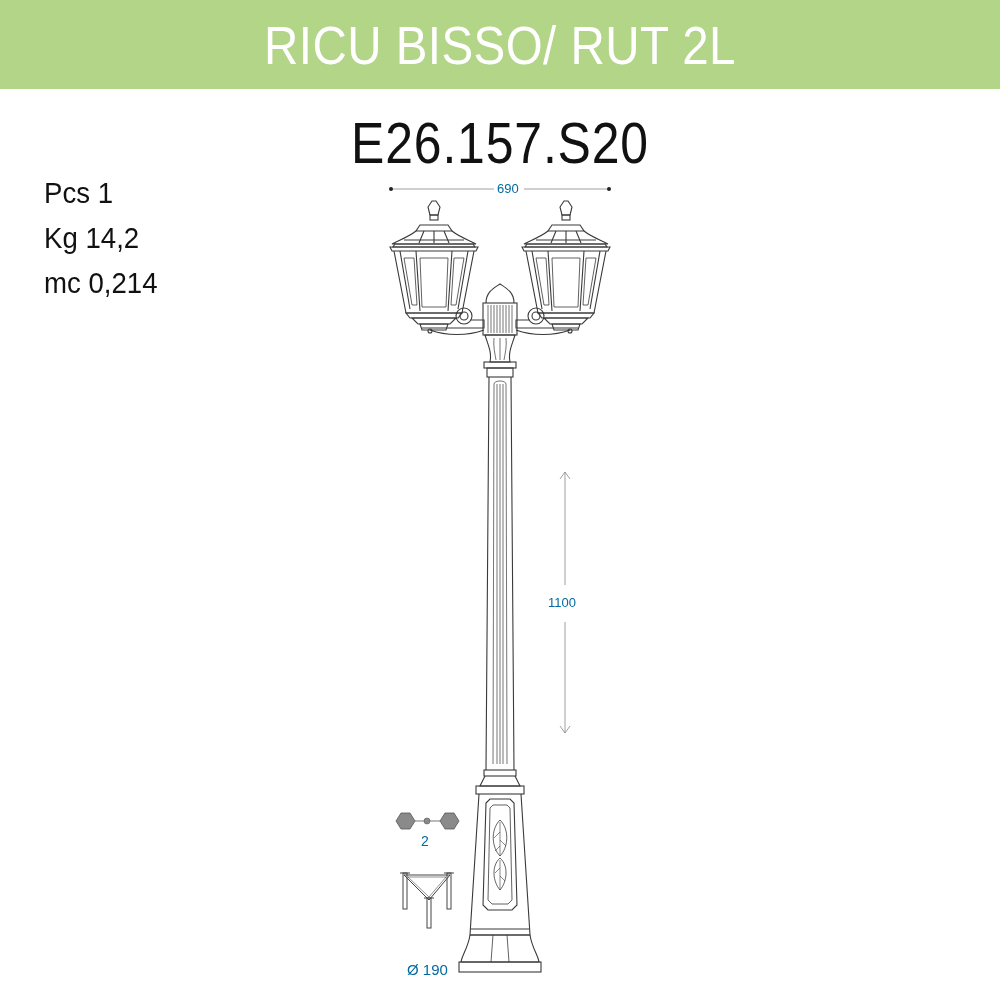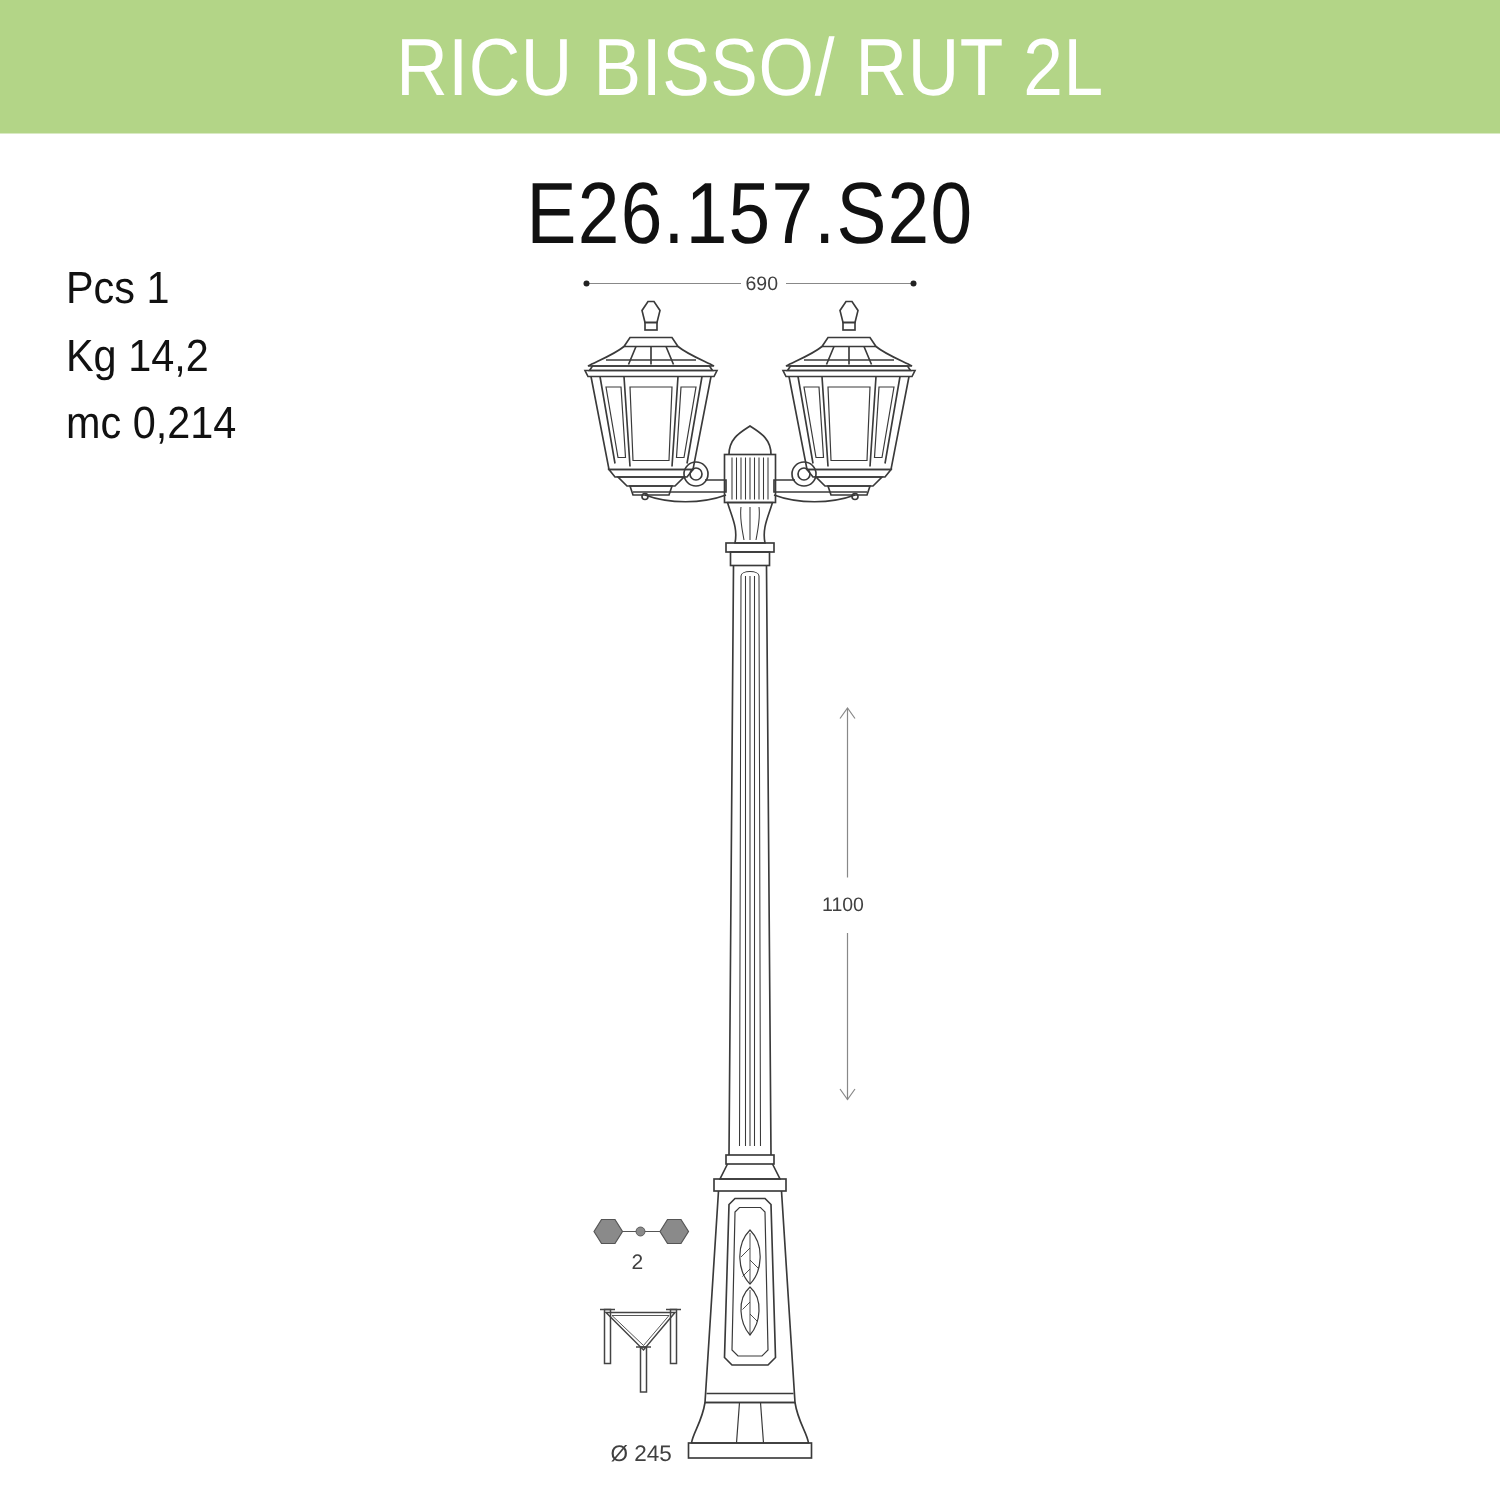--- a/index.html
+++ b/index.html
@@ -2,21 +2,21 @@
 <html><head>
 <meta charset="utf-8">
 <style>
   html, body { margin: 0; padding: 0; background: #ffffff; }
   body { width: 1000px; height: 1000px; position: relative; overflow: hidden; font-family: "Liberation Sans", sans-serif; }
   .header-band { position: absolute; left: 0; top: 0; width: 1000px; height: 89px; background: #b3d587; }
   .header-title { position: absolute; left: 0; top: 12px; width: 1000px; text-align: center; color: #ffffff; font-size: 54px; font-weight: normal; letter-spacing: 0.5px; transform: scaleX(0.88); transform-origin: 500px 0; line-height: 66px; }
   .product-code { position: absolute; left: 0; top: 108px; width: 1000px; text-align: center; color: #111111; font-size: 58px; letter-spacing: 1px; transform: scaleX(0.86); transform-origin: 500px 0; line-height: 70px; }
   .specs { position: absolute; left: 44px; top: 170px; color: #111; font-size: 30px; line-height: 45px; transform: scaleX(0.92); transform-origin: 0 0; }
   .spec-row span { white-space: pre; }
-  .dim-label { position: absolute; font-size: 13px; color: #404040; background: #fff; padding: 0 3px; }
+  .dim-label { position: absolute; font-size: 13px; color: #0369a1; background: #fff; padding: 0 3px; }
   .drawing { position: absolute; left: 0; top: 0; }
 </style>
 </head>
 <body>
 
 <div class="header-band"></div>
 <div class="header-title">RICU BISSO/ RUT 2L</div>
 <div class="product-code">E26.157.S20</div>
 
 <div class="specs">
@@ -148,13 +148,13 @@
     <rect x="427" y="898" width="4" height="30"></rect>
     <line x1="400" y1="873" x2="410" y2="873"></line>
     <line x1="444" y1="873" x2="454" y2="873"></line>
     <line x1="424" y1="898" x2="434" y2="898"></line>
   </g>
 </svg>
 
 <div class="dim-label" style="left:494px; top:181px;">690</div>
 <div class="dim-label" style="left:545px; top:595px;">1100</div>
 <div class="dim-label" style="left:418px; top:833px; font-size:14px;">2</div>
-<div class="dim-label" style="left:404px; top:961px; font-size:15px;">Ø 245</div>
+<div class="dim-label" style="left:404px; top:961px; font-size:15px;">Ø 190</div>
 
 </body></html>

